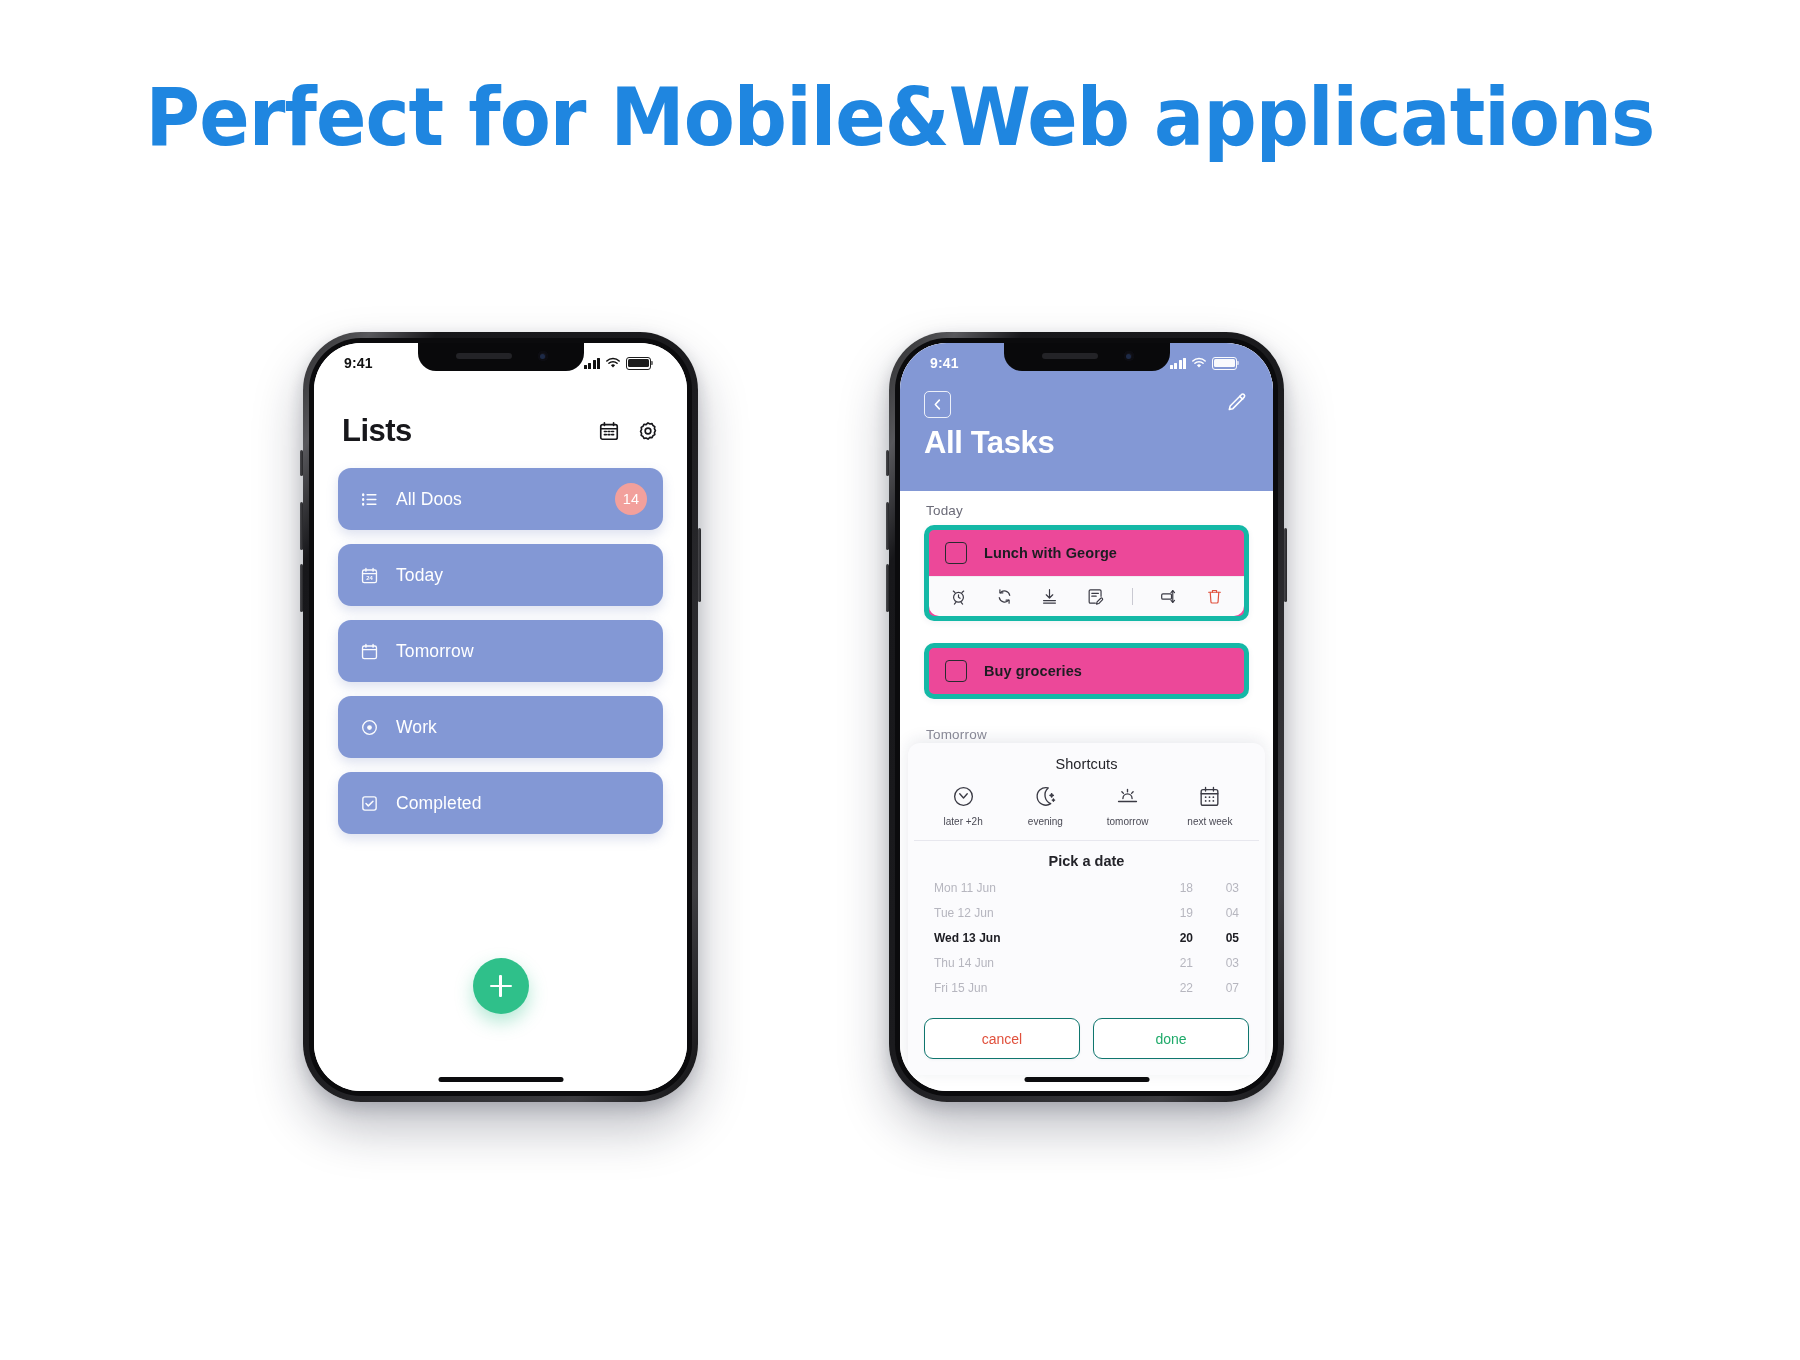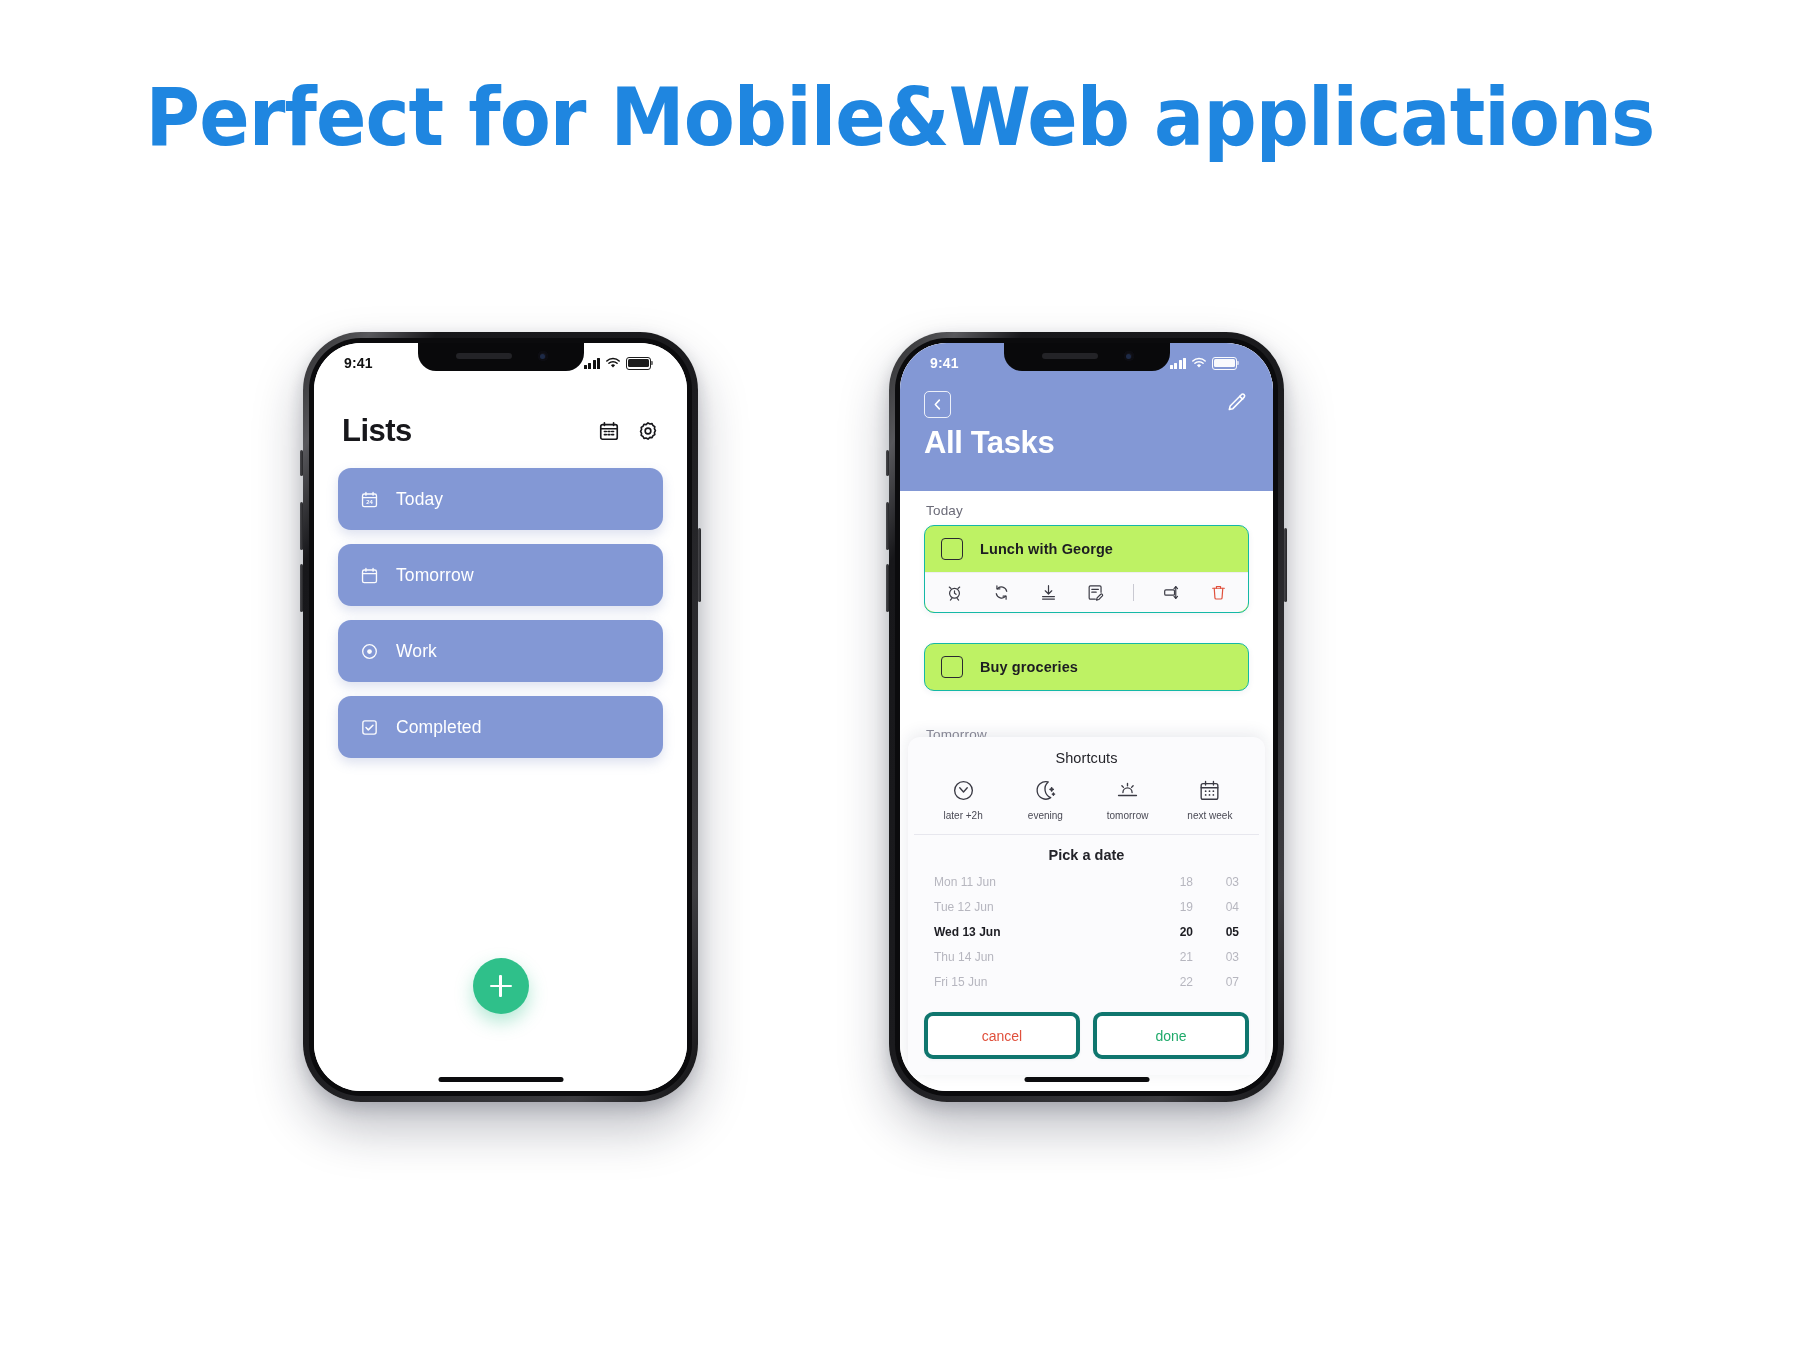--- a/index.html
+++ b/index.html
@@ -148,21 +148,21 @@
   .edit-btn{position:absolute;right:24px;top:46px;width:26px;height:26px;display:flex;align-items:center;justify-content:center;cursor:pointer;}
   .tasks-title{
     position:absolute;left:24px;top:82px;
     font-size:31px;font-weight:bold;color:#fff;letter-spacing:-.4px;
   }
   .section-label{
     position:absolute;left:26px;font-size:13.5px;color:#6b6b78;letter-spacing:.2px;
   }
   .task-card{
     position:absolute;left:24px;right:24px;
-    background:#bef264;border:1px solid #14b8a6;border-radius:10px;
+    background:#ec4899;border:5px solid #14b8a6;border-radius:10px;
     box-shadow:0 2px 6px rgba(40,50,90,.06);
   }
   .task-row{height:46px;display:flex;align-items:center;padding:0 16px;box-sizing:border-box;cursor:pointer;}
   .chk{width:20px;height:20px;border:1.8px solid #2a2a30;border-radius:4px;flex:0 0 auto;}
   .task-text{margin-left:17px;font-size:14.5px;color:#1d1d22;font-weight:bold;letter-spacing:.1px;}
   .task-actions{
     height:40px;border-top:1px solid #eeeef3;
     display:flex;align-items:center;justify-content:space-between;
     padding:0 20px;box-sizing:border-box;background:#fafafc;
     border-bottom-left-radius:10px;border-bottom-right-radius:10px;
@@ -187,21 +187,21 @@
   .pick-row{
     display:flex;align-items:center;justify-content:space-between;
     height:25px;font-size:12px;color:#b6b6bf;cursor:pointer;
   }
   .pick-row.sel{color:#1c1c22;font-weight:bold;}
   .pick-day{flex:1;text-align:left;}
   .pick-h{width:46px;text-align:right;}
   .pick-m{width:46px;text-align:right;}
   .sheet-btns{display:flex;gap:13px;padding:12px 16px 16px;}
   .sheet-btn{
-    flex:1;height:39px;border-radius:9px;background:#fff;border:4px solid #0f766e;
+    flex:1;height:39px;border-radius:9px;background:#fff;border:1px solid #0f766e;
     display:flex;align-items:center;justify-content:center;
     font-size:14px;cursor:pointer;box-shadow:0 1px 3px rgba(40,50,90,.05);
   }
   .b-cancel{color:#e0503c;}
   .b-done{color:#1faa6a;}
 </style>
 </head>
 <body>
 
 <div class="headline">Perfect for Mobile&amp;Web applications</div>
@@ -253,20 +253,32 @@
               <svg width="22" height="22" viewBox="0 0 24 24" fill="none" stroke="#17171b" stroke-width="1.8">
                 <path d="M12 3.2l2.1 1.1 2.3-.4 1 2.1 2 1.2-.4 2.3 1.1 2.1-1.1 2.1.4 2.3-2 1.2-1 2.1-2.3-.4L12 20.8l-2.1-1.1-2.3.4-1-2.1-2-1.2.4-2.3L3.9 12.4 5 10.3l-.4-2.3 2-1.2 1-2.1 2.3.4L12 3.2z" stroke-linejoin="round"></path>
                 <circle cx="12" cy="12" r="3.1"></circle>
               </svg>
             </span>
           </div>
         </div>
 
         <div class="list-items">
 
+          <div class="list-card">
+            <span class="lc-icon">
+              <svg width="19" height="19" viewBox="0 0 24 24" fill="none" stroke="#fff" stroke-width="1.9" stroke-linecap="round">
+                <path d="M9 6h11M9 12h11M9 18h11"></path>
+                <circle cx="4.2" cy="6" r=".1" stroke-width="2.6"></circle>
+                <path d="M4 5.6v.1M4 11.6v.1M4 17.6v.1" stroke-width="2.8"></path>
+                <path d="M4 6.4v.1M4 12.4v.1M4 18.4v.1" stroke-width="2.8"></path>
+              </svg>
+            </span>
+            <span class="lc-label">All Doos</span>
+            <span class="badge">14</span>
+          </div>
 
           <div class="list-card">
             <span class="lc-icon">
               <svg width="19" height="19" viewBox="0 0 24 24" fill="none" stroke="#fff" stroke-width="1.7">
                 <rect x="3.2" y="5" width="17.6" height="16" rx="2.2"></rect>
                 <path d="M3.2 9.6h17.6M7.5 3.1v3.4M16.5 3.1v3.4" stroke-linecap="round"></path>
                 <text x="12" y="18.1" font-size="7.4" fill="#fff" stroke="none" text-anchor="middle" font-family="Liberation Sans, sans-serif" font-weight="bold">24</text>
               </svg>
             </span>
             <span class="lc-label">Today</span>

